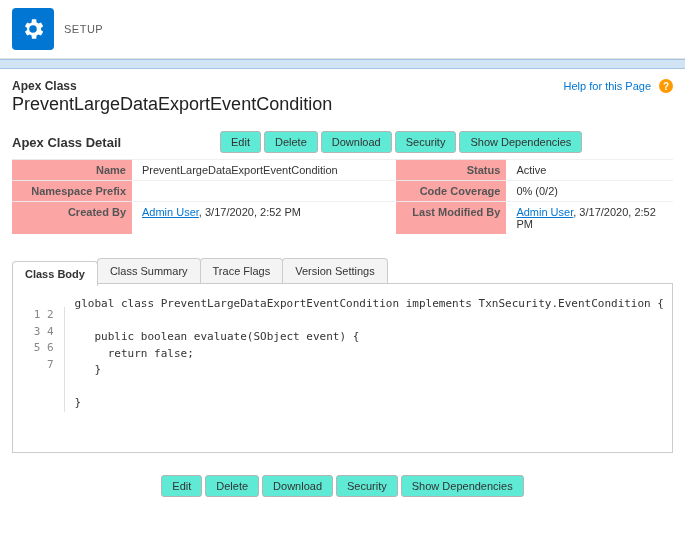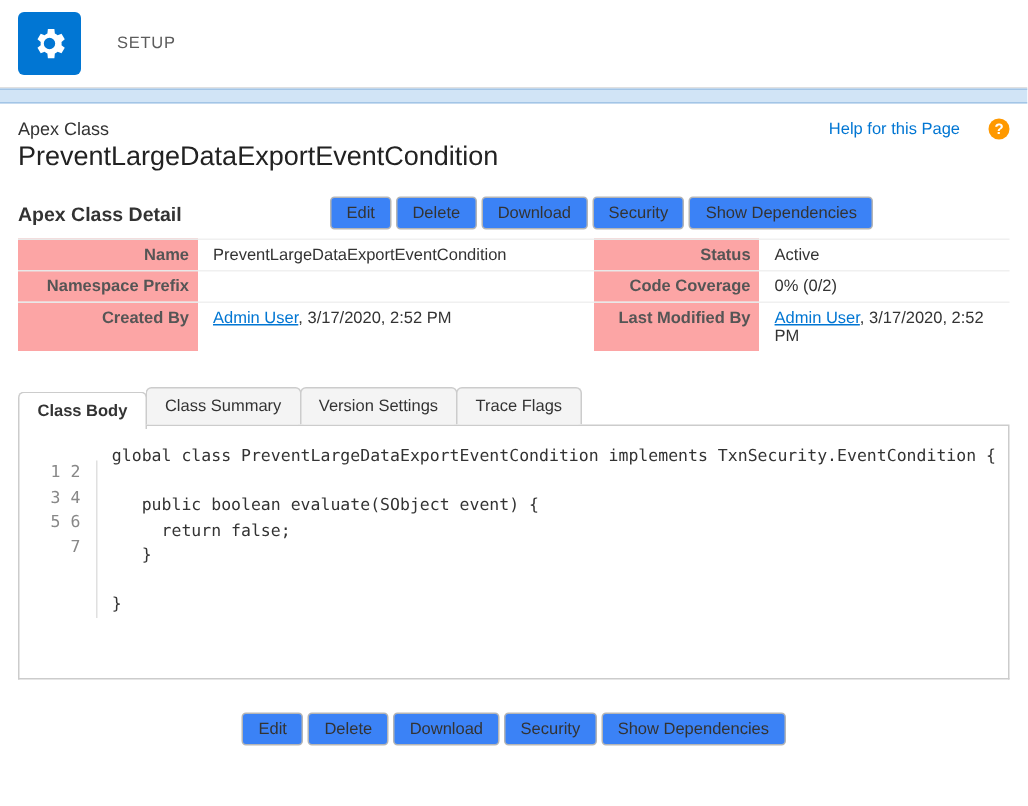--- a/index.html
+++ b/index.html
@@ -1,40 +1,40 @@
 <!DOCTYPE html>
 <html><head>
   <meta charset="utf-8">
   <style>
     * { box-sizing: border-box; margin: 0; padding: 0; }
     body { font-family: Arial, Helvetica, sans-serif; font-size: 12px; background: #fff; color: #333; width: 685px; }
     
-    .header { background: #fff; padding: 8px 12px; display: flex; align-items: center; gap: 24px; border-bottom: 1px solid #e0e0e0; }
+    .header { background: #fff; padding: 8px 12px; display: flex; align-items: center; gap: 10px; border-bottom: 1px solid #e0e0e0; }
     .gear-badge { width: 42px; height: 42px; background: #0176d3; border-radius: 4px; display: flex; align-items: center; justify-content: center; }
     .gear-badge svg { fill: #fff; width: 26px; height: 26px; }
     .header-text { display: flex; flex-direction: column; }
     .setup-label { color: #5c5c5c; font-size: 11px; letter-spacing: 0.5px; text-transform: uppercase; }
     .page-title { font-size: 20px; font-weight: 400; color: #222; position: relative; }
     .cursor { position: absolute; margin-left: -3px; margin-top: 5px; }
     
     .blue-bar { height: 10px; background: #d1e4f6; border-top: 1px solid #a3c5e6; border-bottom: 1px solid #a3c5e6; }
 
     .content { padding: 10px 12px; }
     
     .breadcrumb-row { display: flex; justify-content: space-between; align-items: flex-start; }
-    .breadcrumb-text { color: #333; font-size: 12px; }
+    .breadcrumb-text { color: #333; font-size: 12px; font-weight: bold; }
     .class-name { font-size: 18px; font-weight: 400; color: #222; margin-top: 1px; }
-    .help-link { color: #0176d3; font-size: 11px; text-decoration: none; display: flex; align-items: center; gap: 19px; }
+    .help-link { color: #0176d3; font-size: 11px; text-decoration: none; display: flex; align-items: center; gap: 8px; }
     .help-icon { width: 14px; height: 14px; background: #ff9900; border-radius: 50%; display: inline-flex; align-items: center; justify-content: center; color: #fff; font-size: 10px; font-weight: bold; }
 
     .detail-section { margin-top: 16px; }
     .detail-header { display: flex; align-items: center; gap: 8px; margin-bottom: 6px; }
     .detail-title { font-size: 13px; font-weight: bold; color: #333; min-width: 200px; }
     .button-row { display: flex; gap: 3px; }
-    .btn { background: #3b82f6; border: 1px solid #b5b5b5; border-radius: 3px; padding: 4px 10px; font-size: 11px; color: #333; cursor: pointer; }
+    .btn { background: #5eead4; border: 1px solid #b5b5b5; border-radius: 3px; padding: 4px 10px; font-size: 11px; color: #333; cursor: pointer; }
 
     .detail-table { width: 100%; margin-top: 4px; }
     .detail-row { display: flex; font-size: 11px; }
     .label-cell { width: 120px; text-align: right; padding: 4px 6px; background: #fca5a5; color: #555; font-weight: bold; border-top: 1px solid #e8e8e8; }
     .value-cell { flex: 1; padding: 4px 10px; border-top: 1px solid #f0f0f0; }
     .label-cell.right { width: 110px; text-align: right; }
     .user-link { color: #0176d3; text-decoration: underline; }
 
     .tabs { display: flex; margin-top: 24px; border-bottom: 1px solid #ccc; }
     .tab { background: #f4f4f4; border: 1px solid #ccc; border-bottom: none; padding: 6px 12px; font-size: 11px; color: #333; cursor: pointer; margin-right: -1px; border-radius: 4px 4px 0 0; position: relative; }
@@ -108,22 +108,22 @@
         <div class="value-cell" style="flex:0.6">
           <a href="#" class="user-link">Admin User</a><span>,  3/17/2020, 2:52 PM</span>
         </div>
       </div>
     </div>
   </div>
 
   <div class="tabs">
     <div class="tab active">Class Body</div>
     <div class="tab">Class Summary</div>
+    <div class="tab">Trace Flags</div>
     <div class="tab">Version Settings</div>
-    <div class="tab">Trace Flags</div>
   </div>
 
   <div class="code-area">
     <div class="line-numbers">1
 2
 3
 4
 5
 6
 7</div>

